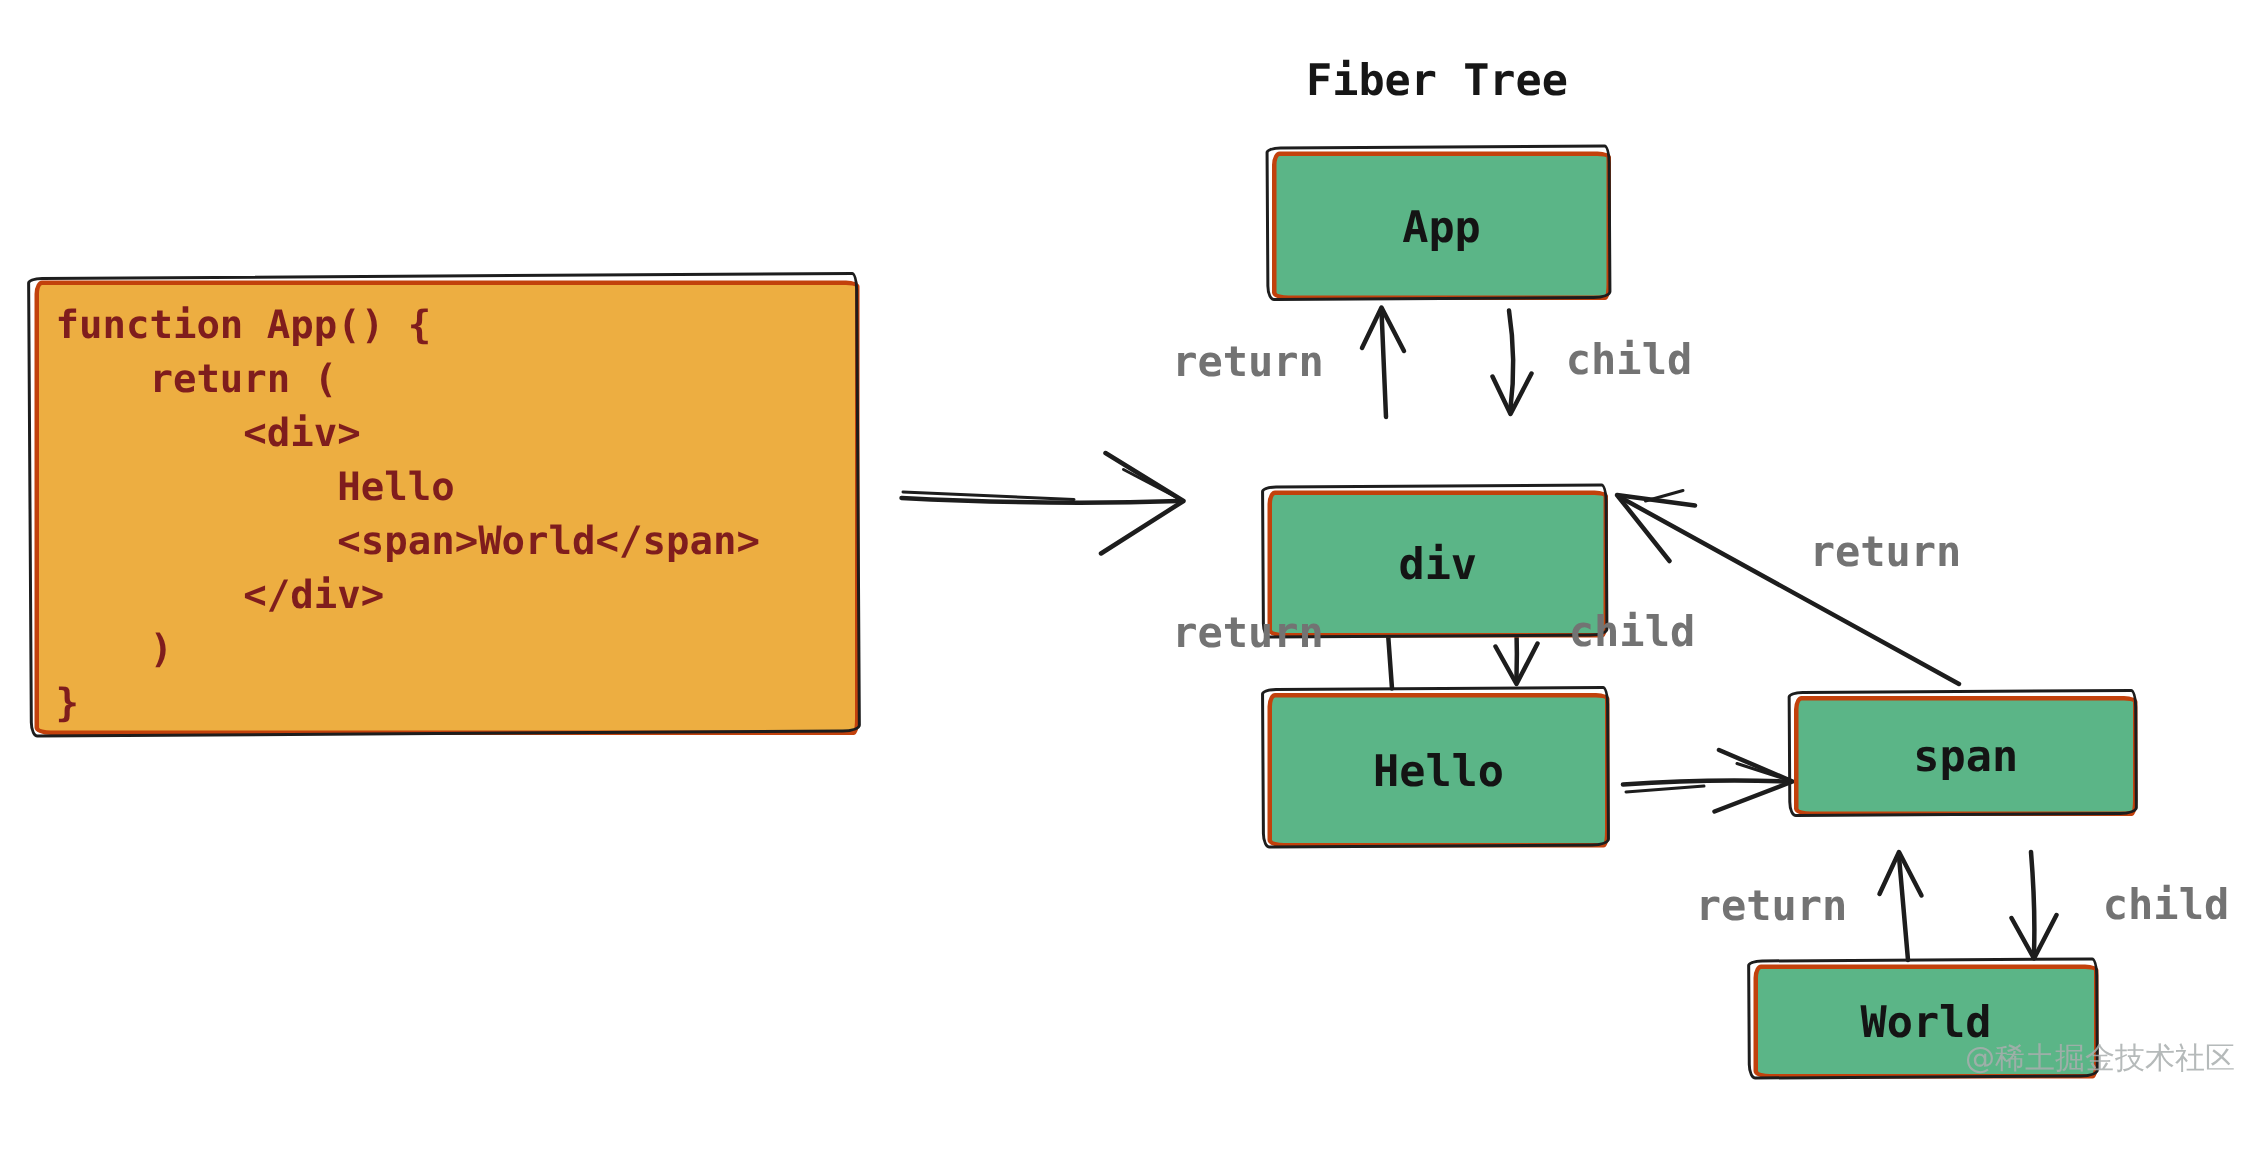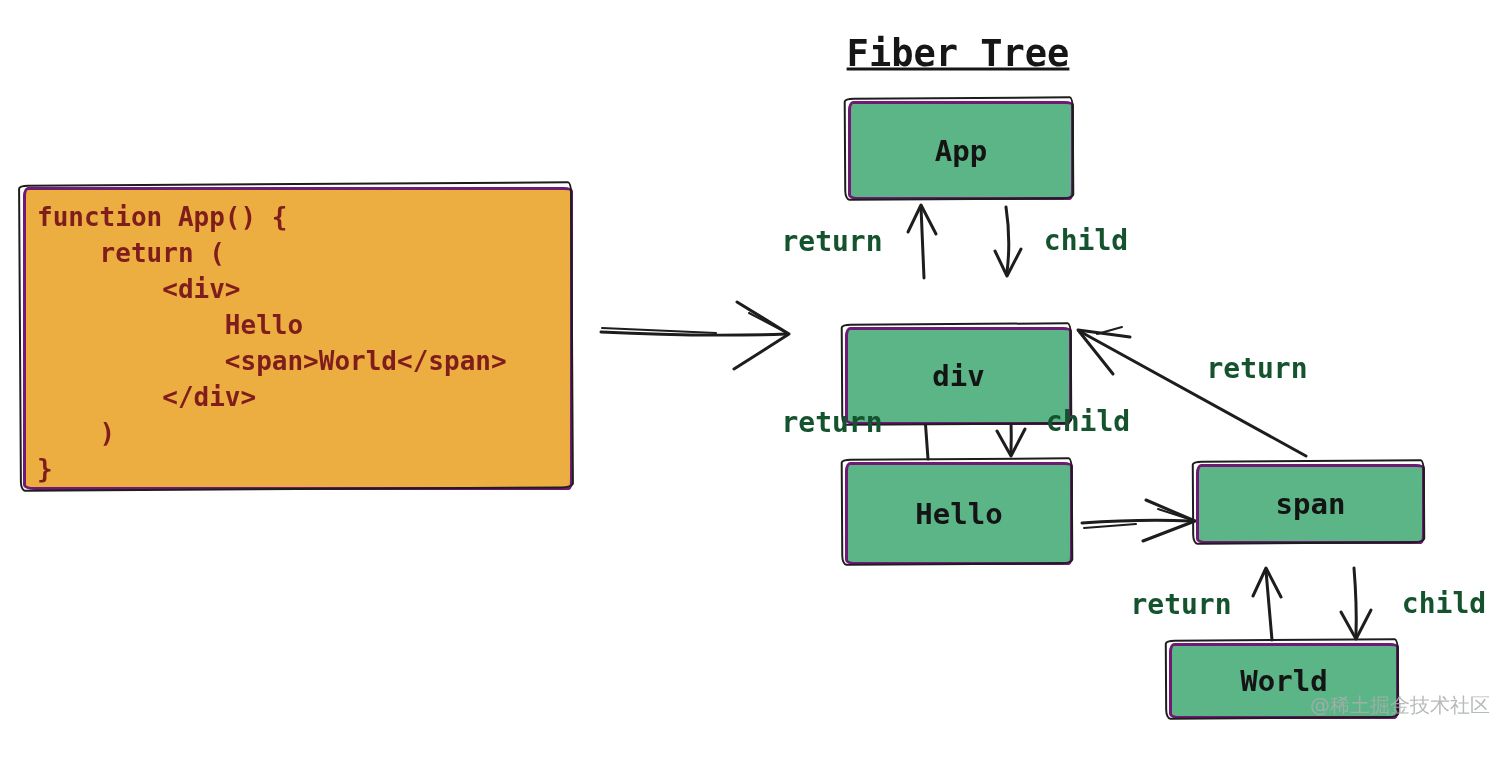--- a/index.html
+++ b/index.html
@@ -11,29 +11,28 @@
     background: #ffffff;
     overflow: hidden;
     font-family: "DejaVu Sans Mono", monospace;
     color: #161616;
   }
   .title {
     position: absolute;
     left: 958px;
     top: 53px;
     transform: translate(-50%, -50%);
-    font-size: 37px;
+    font-size: 29px;
     font-weight: bold;
     white-space: nowrap;
-    text-decoration: underline;
   }
   
   .sketch {
     position: absolute;
-    border: 3px solid #701a75;
+    border: 3px solid #c2410c;
     border-radius: 5px 9px 4px 11px / 9px 4px 11px 5px;
   }
   .sketch::after {
     content: "";
     position: absolute;
     inset: -7px -3px -3px -7px;
     border: 2px solid #1d1d1d;
     border-radius: 10px 4px 12px 5px / 4px 12px 5px 10px;
     transform: rotate(-0.35deg);
     pointer-events: none;
@@ -59,21 +58,21 @@
     font-weight: bold;
     font-size: 29px;
     color: #141414;
     white-space: nowrap;
   }
   .edge-label {
     position: absolute;
     transform: translate(-50%, -50%);
     font-size: 28px;
     font-weight: bold;
-    color: #14532d;
+    color: #737373;
     white-space: nowrap;
   }
   .arrows {
     position: absolute;
     left: 0; top: 0;
     width: 1512px;
     height: 771px;
   }
   .arrows path {
     fill: none;

